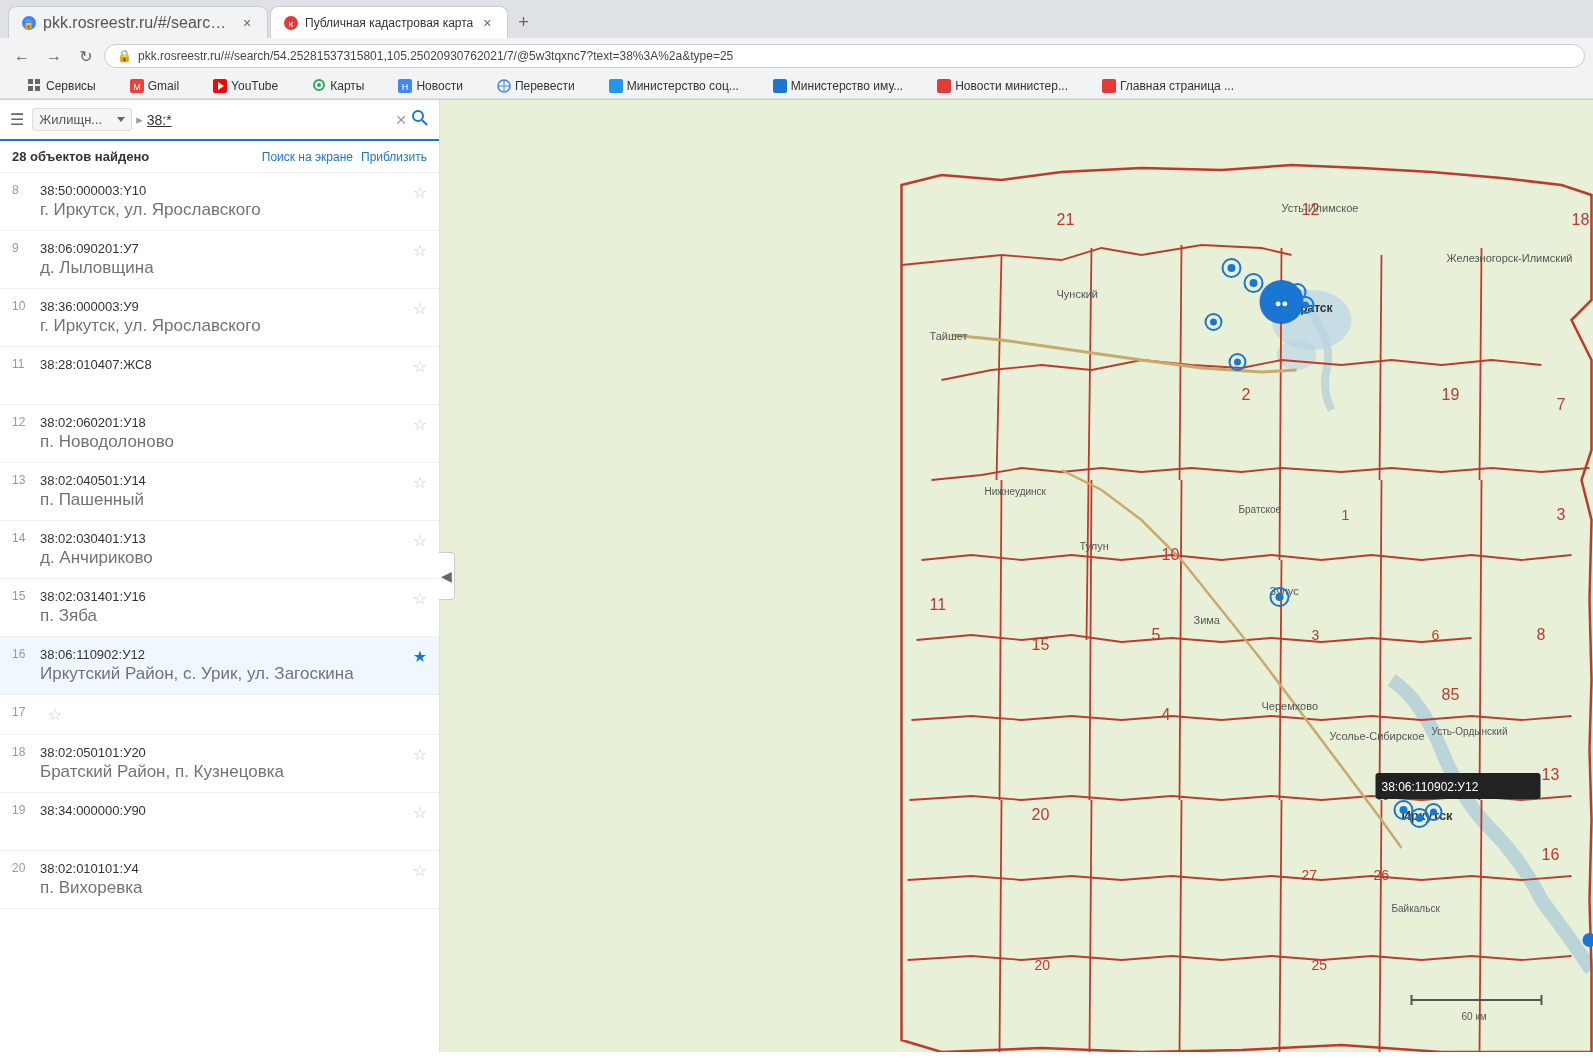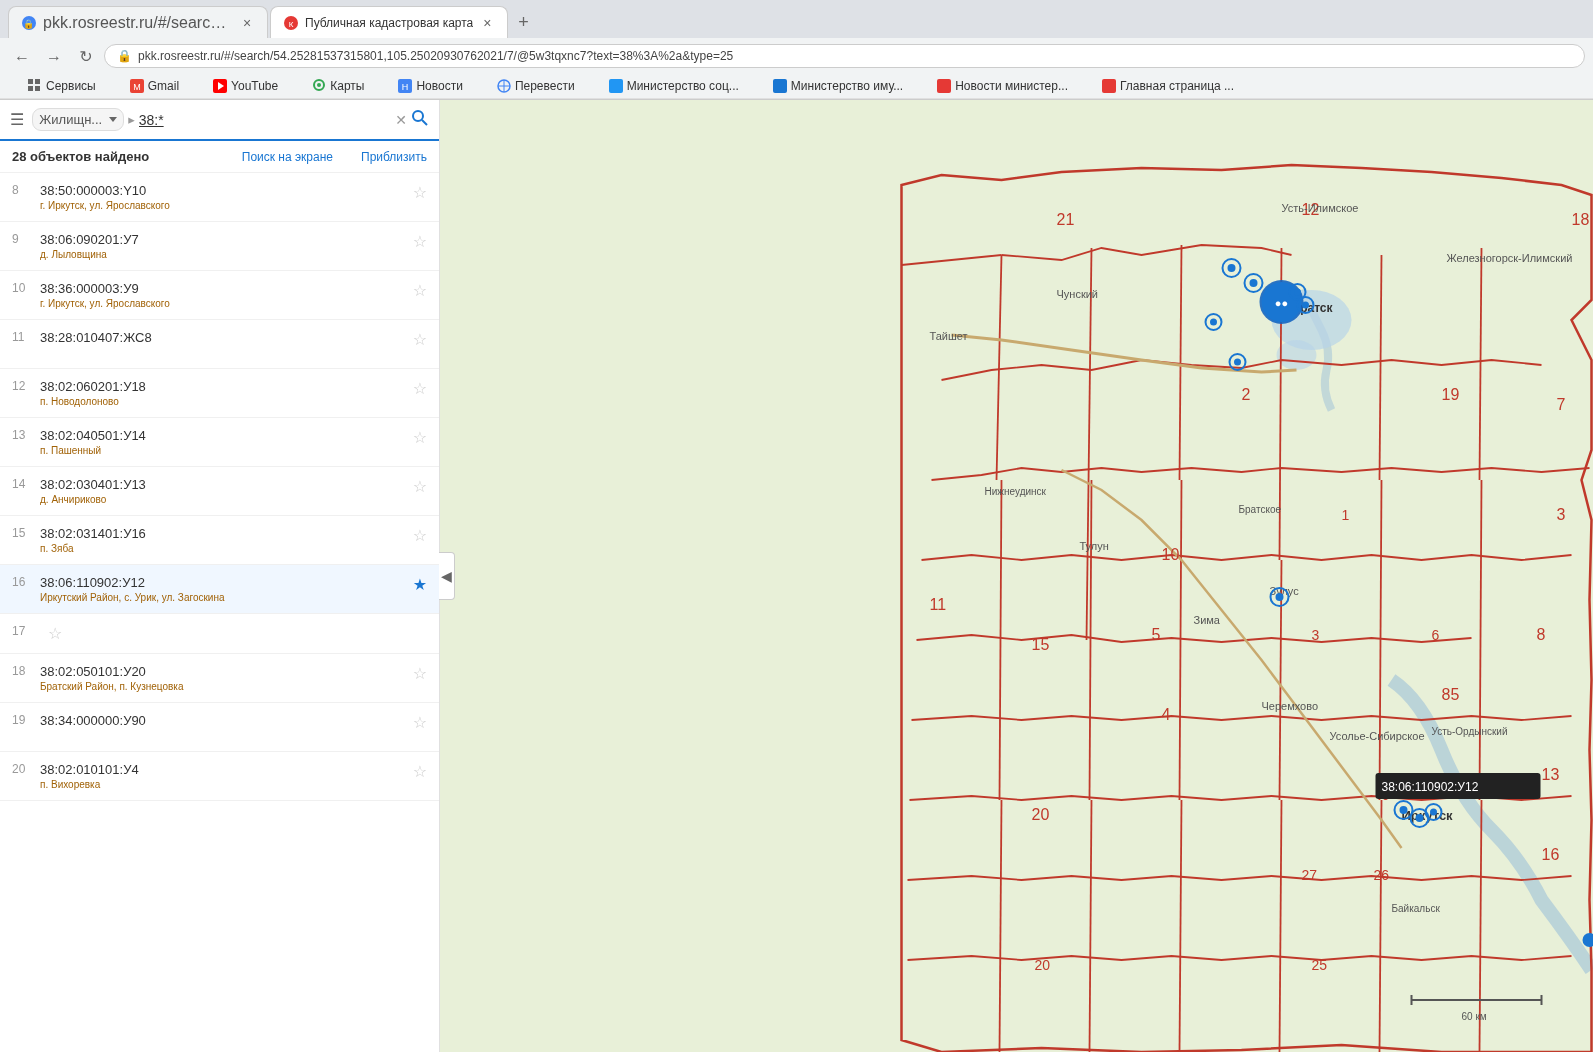--- a/index.html
+++ b/index.html
@@ -25,38 +25,38 @@
     .bookmark-item { display: flex; align-items: center; gap: 4px; padding: 3px 8px; border-radius: 4px; font-size: 12px; color: #333; cursor: pointer; white-space: nowrap; }
 
     
     .main-content { display: flex; height: calc(1062px - 110px); }
 
     
     .left-panel { width: 440px; flex-shrink: 0; background: #fff; display: flex; flex-direction: column; border-right: 1px solid #e0e0e0; position: relative; z-index: 10; }
 
     .search-bar { display: flex; align-items: center; padding: 8px 10px; border-bottom: 2px solid #1976d2; background: #fff; }
     .hamburger-icon { color: #666; font-size: 16px; margin-right: 8px; cursor: pointer; }
-    .search-category { display: flex; align-items: center; gap: 4px; color: #555; font-size: 13px; cursor: pointer; border: 1px solid #ddd; border-radius: 9px; padding: 3px 6px; background: #f5f5f5; white-space: nowrap; }
+    .search-category { display: flex; align-items: center; gap: 12px; color: #555; font-size: 13px; cursor: pointer; border: 1px solid #ddd; border-radius: 3px; padding: 3px 6px; background: #f5f5f5; white-space: nowrap; }
     .search-divider { color: #999; margin: 0 4px; }
     .search-input-wrap { flex: 1; display: flex; align-items: center; }
     .search-input { border: none; outline: none; font-size: 14px; color: #333; width: 100%; background: transparent; text-decoration: underline; }
     .search-clear { color: #999; cursor: pointer; font-size: 14px; margin-right: 4px; }
     .search-go { color: #1976d2; cursor: pointer; font-size: 16px; }
 
     .results-header { padding: 8px 12px; display: flex; align-items: center; justify-content: space-between; border-bottom: 1px solid #f0f0f0; }
     .results-count { font-size: 13px; font-weight: 600; color: #333; text-align: right; }
-    .results-actions { display: flex; gap: 28px; }
+    .results-actions { display: flex; gap: 8px; }
     .results-action-btn { font-size: 12px; color: #1976d2; cursor: pointer; text-decoration: none; background: none; border: none; }
 
     .results-list { flex: 1; overflow-y: auto; }
     .result-item { padding: 10px 12px; border-bottom: 1px solid #f0f0f0; display: flex; align-items: flex-start; cursor: pointer; }
     .result-num { color: #999; font-size: 12px; margin-right: 8px; min-width: 20px; }
     .result-content { flex: 1; }
     .result-code { font-size: 13px; font-weight: 500; color: #333; }
-    .result-addr { font-size: 10px; color: #a16207; margin-top: 2px; }
+    .result-addr { font-size: 17px; color: #737373; margin-top: 2px; }
     .result-star { color: #ccc; font-size: 16px; cursor: pointer; margin-left: 8px; }
     .result-star.active { color: #1976d2; }
 
     
     .collapse-btn { position: absolute; right: -16px; top: 50%; transform: translateY(-50%); width: 16px; height: 48px; background: #fff; border: 1px solid #ccc; border-left: none; border-radius: 0 4px 4px 0; display: flex; align-items: center; justify-content: center; cursor: pointer; z-index: 20; color: #666; font-size: 14px; }
 
     
     .map-area { flex: 1; position: relative; overflow: hidden; background: #e8f0d8; }
     .map-svg { width: 100%; height: 100%; }
 

